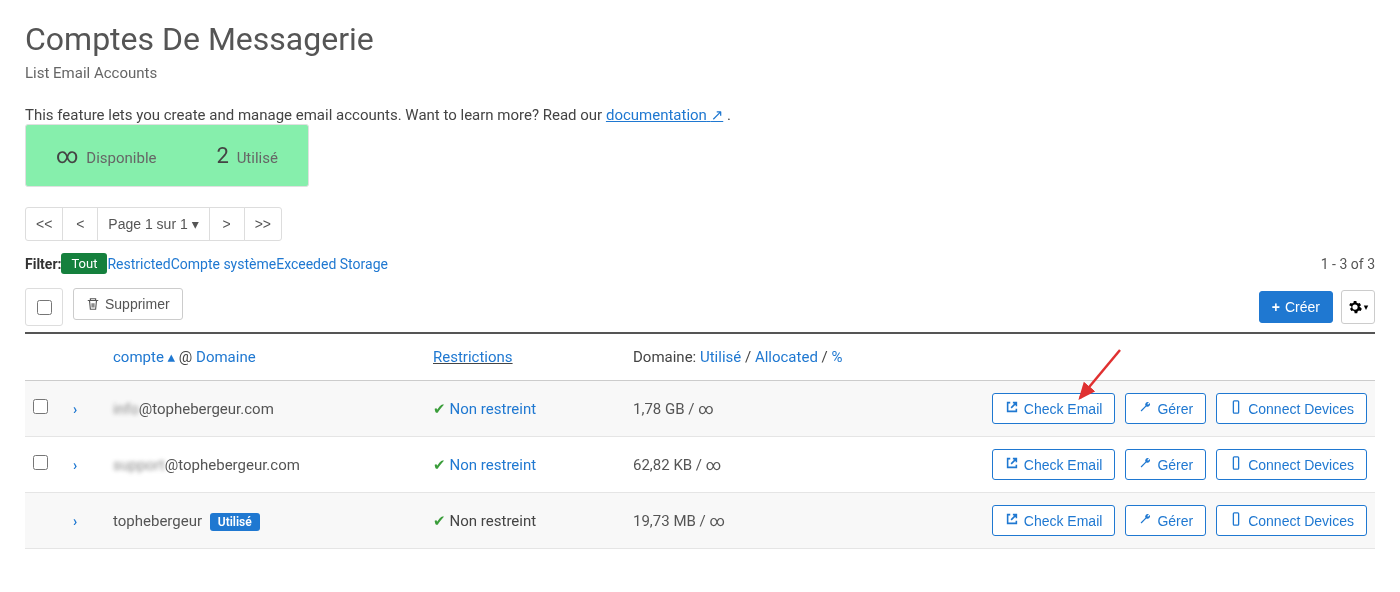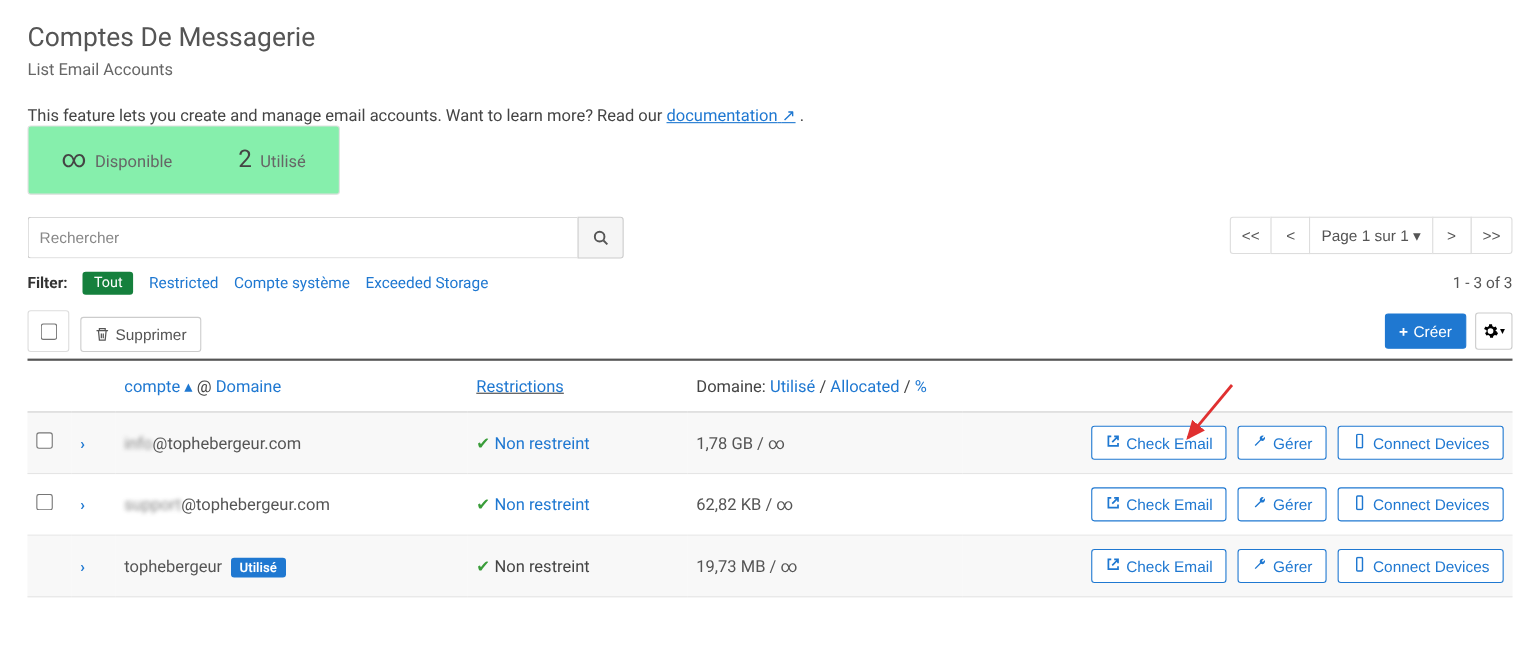--- a/index.html
+++ b/index.html
@@ -1,42 +1,42 @@
 <!DOCTYPE html>
 <html><head>
 <meta charset="utf-8">
 <style>
 * { box-sizing: border-box; margin: 0; padding: 0; }
 body { font-family: -apple-system, BlinkMacSystemFont, "Segoe UI", Roboto, "Helvetica Neue", Arial, sans-serif; background: #fff; color: #444; font-size: 14px; }
 .container { padding: 20px 25px; max-width: 1400px; }
-h1 { font-size: 24px; font-weight: 400; color: #555; margin-bottom: 6px; }
+h1 { font-size: 32px; font-weight: 400; color: #555; margin-bottom: 6px; }
 .subtitle { color: #666; font-size: 15px; margin-bottom: 24px; }
 .top-row { display: flex; justify-content: space-between; align-items: flex-start; flex-direction: column; }
 .description { color: #444; font-size: 15px; flex: 1; }
 .description a { color: #1f78d1; text-decoration: underline; }
 .stats-box { border: 1px solid #e0e0e0; border-radius: 3px; padding: 18px 30px; display: flex; gap: 60px; background: #86efac; }
 .stat { text-align: center; color: #666; font-size: 15px; }
 .stat .num { font-size: 22px; font-weight: 400; color: #444; margin-right: 4px; }
 .controls-row { display: flex; justify-content: space-between; align-items: flex-start; margin-top: 20px; }
 .search-wrap { display: flex; }
 .search-input { width: 500px; height: 38px; padding: 6px 10px; border: 1px solid #ccc; border-right: none; border-radius: 3px 0 0 3px; font-size: 14px; color: #555; }
 .search-input::placeholder { color: #888; }
 .search-btn { width: 42px; height: 38px; border: 1px solid #ccc; background: #f5f5f5; border-radius: 0 3px 3px 0; cursor: pointer; display: flex; align-items: center; justify-content: center; color: #555; }
 .pagination { display: flex; gap: 0; }
 .pagination button { height: 34px; min-width: 36px; padding: 0 10px; border: 1px solid #ddd; background: #fff; color: #555; cursor: pointer; font-size: 14px; margin-left: -1px; }
 .pagination button:first-child { border-radius: 3px 0 0 3px; margin-left: 0; }
 .pagination button:last-child { border-radius: 0 3px 3px 0; }
 .filter-row { display: flex; justify-content: space-between; align-items: center; margin-top: 12px; }
-.filter-left { display: flex; align-items: center; gap: 14px; }
+.filter-left { display: flex; align-items: center; gap: 0; }
 .filter-label { font-weight: bold; color: #333; }
 .filter-pill { background: #15803d; color: #fff; padding: 3px 10px; border-radius: 3px; font-size: 13px; cursor: pointer; }
 .filter-link { color: #1f78d1; cursor: pointer; font-size: 14px; }
 .count-text { color: #555; font-size: 14px; }
 .action-row { display: flex; justify-content: space-between; align-items: center; margin-top: 14px; border-bottom: 2px solid #555; padding-bottom: 6px; }
-.action-left { display: flex; align-items: flex-end; gap: 10px; }
+.action-left { display: flex; align-items: flex-start; gap: 10px; }
 .checkbox-box { width: 38px; height: 38px; border: 1px solid #ddd; border-radius: 3px; display: flex; align-items: center; justify-content: center; }
 .checkbox-box input, td input[type=checkbox] { width: 15px; height: 15px; }
 .btn { padding: 7px 12px; border: 1px solid #ccc; background: #fff; border-radius: 3px; cursor: pointer; display: inline-flex; align-items: center; gap: 5px; color: #555; font-size: 14px; }
 .btn-primary { background: #1f78d1; color: #fff; border-color: #1f78d1; }
 .btn-outline-primary { border-color: #1f78d1; color: #1f78d1; background: #fff; }
 .action-right { display: flex; gap: 8px; align-items: center; }
 .gear-btn { width: 34px; height: 34px; border: 1px solid #ccc; border-radius: 3px; background: #fff; display: flex; align-items: center; justify-content: center; cursor: pointer; }
 table { width: 100%; border-collapse: collapse; }
 th { text-align: left; padding: 14px 8px; font-weight: normal; color: #444; border-bottom: 1px solid #ccc; font-size: 15px; margin-top: 32px; }
 th .link { color: #1f78d1; cursor: pointer; }
@@ -76,29 +76,20 @@
         <span>Disponible</span>
       </div>
       <div class="stat">
         <span class="num">2</span>
         <span>Utilisé</span>
       </div>
     </div>
   </div>
 
   <div class="controls-row">
-    <div class="search-wrap">
-      <input class="search-input" placeholder="Rechercher" style="">
-      <button class="search-btn">
-        <svg class="icon-svg" viewBox="0 0 16 16" fill="none" stroke="currentColor" stroke-width="2">
-            <circle cx="7" cy="7" r="5"></circle>
-            <line x1="11" y1="11" x2="15" y2="15"></line>
-          </svg>
-      </button>
-    </div>
     <div class="pagination">
       <button>&lt;&lt;</button>
       <button>&lt;</button>
       <button><span>Page 1 sur 1</span> <span>▾</span></button>
       <button>&gt;</button>
       <button>&gt;&gt;</button>
     </div>
   </div>
 
   <div class="filter-row">

